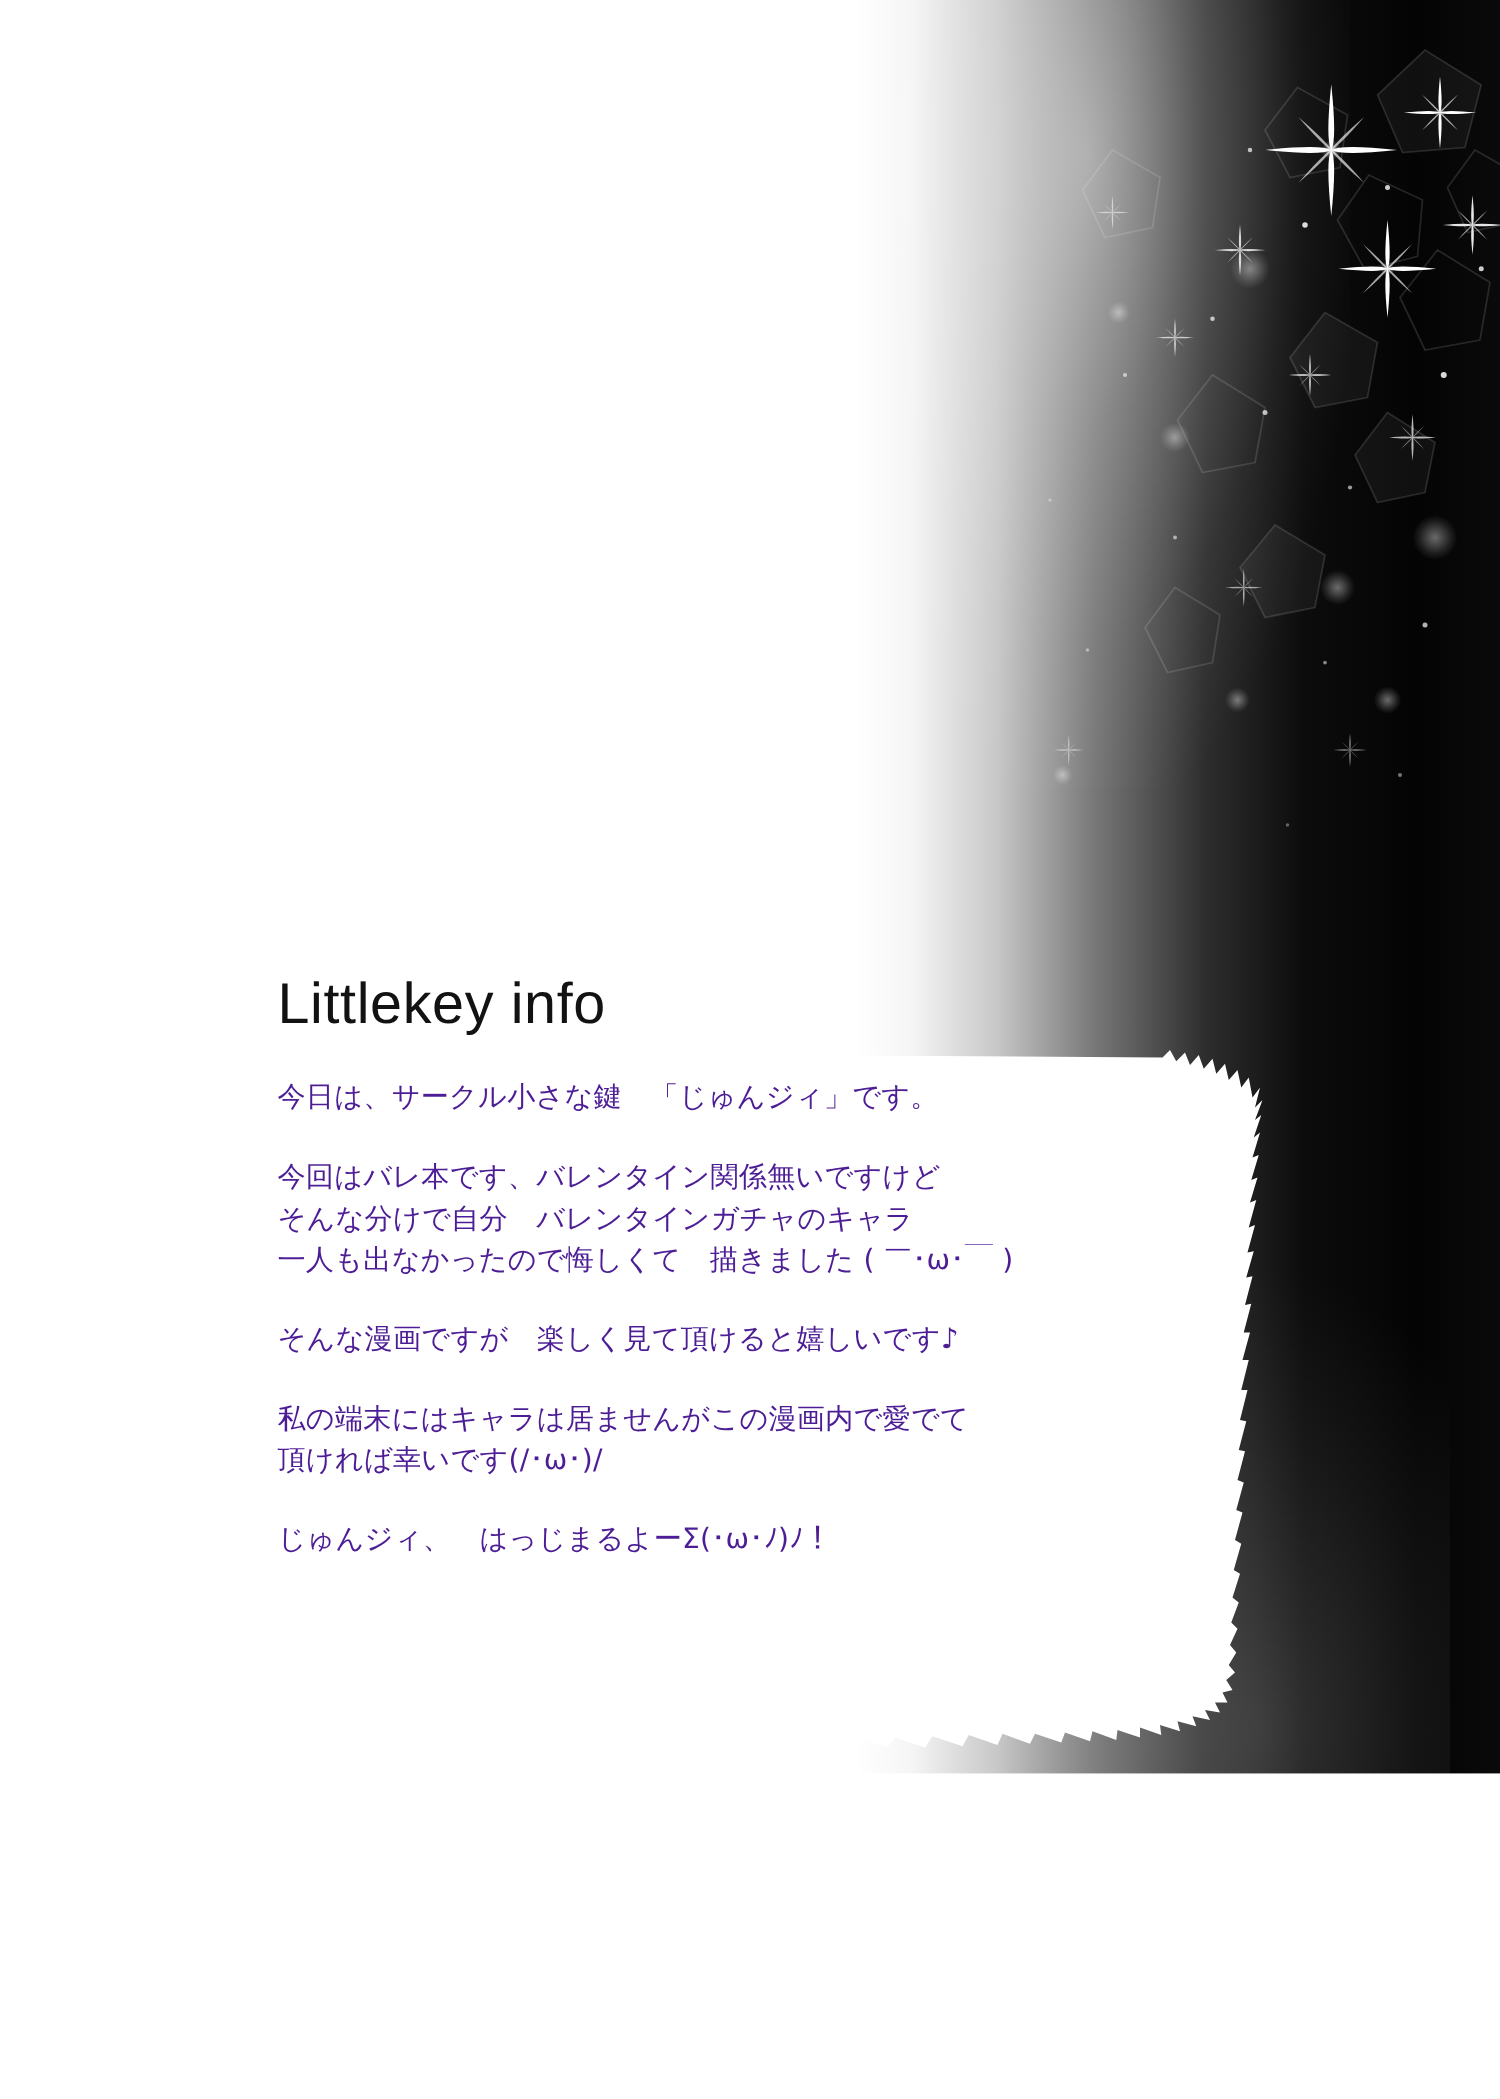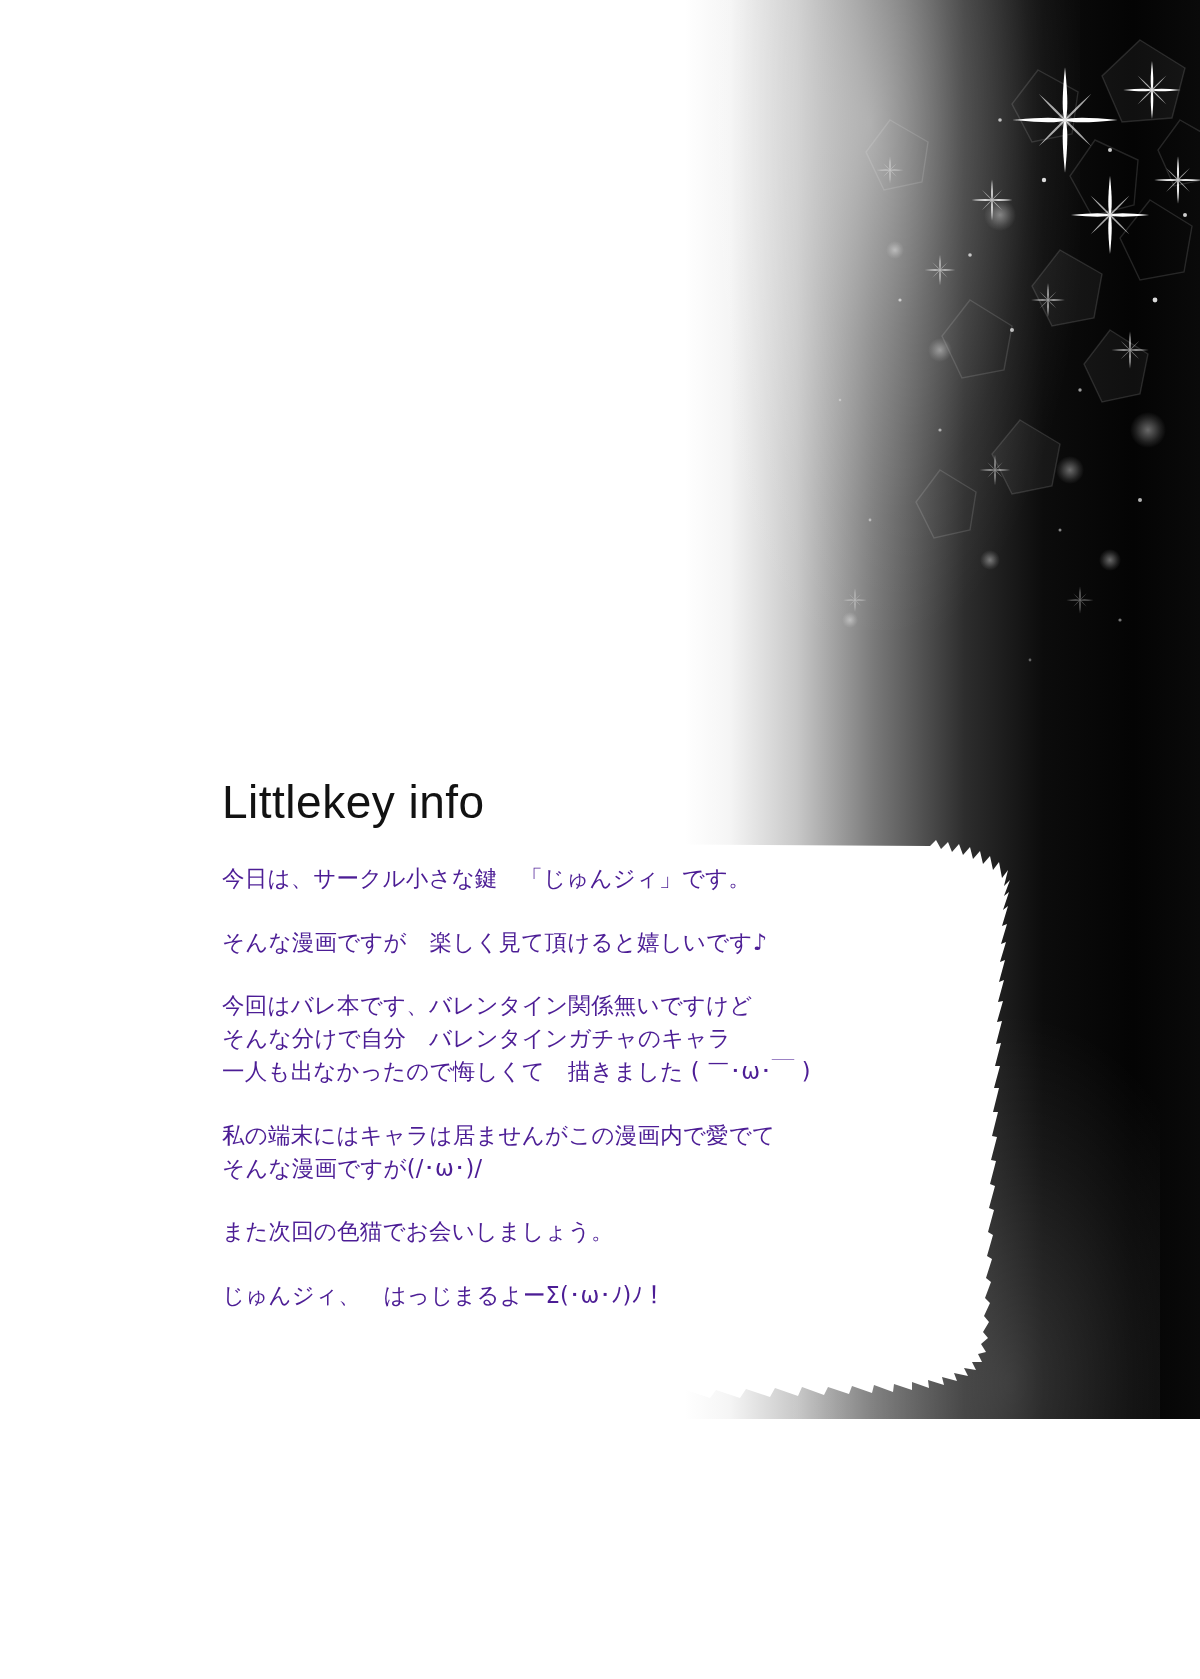--- a/index.html
+++ b/index.html
@@ -235,23 +235,22 @@
         L296,551 L290,559 L266,551 L260,559 L236,551 L230,559
         L206,551 L200,559 L176,551 L170,559 L146,551 L140,559
         L116,551 L110,559 L86,551 L80,559 L56,551 L50,559
         L26,551 L20,559 L0,552 Z"></path>
     </svg>
   </div>
 
   <div class="content">
     <h1 class="title">Littlekey info</h1>
     <p class="para">今日は、サークル小さな鍵　「じゅんジィ」です。</p>
-    <p class="para">そんな漫画ですが　楽しく見て頂けると嬉しいです♪</p>
     <p class="para">今回はバレ本です、バレンタイン関係無いですけど
 そんな分けで自分　バレンタインガチャのキャラ
 一人も出なかったので悔しくて　描きました ( ￣･ω･￣ )</p>
+    <p class="para">そんな漫画ですが　楽しく見て頂けると嬉しいです♪</p>
     <p class="para">私の端末にはキャラは居ませんがこの漫画内で愛でて
-そんな漫画ですが(/･ω･)/</p>
-    <p class="para">また次回の色猫でお会いしましょう。</p>
+頂ければ幸いです(/･ω･)/</p>
     <p class="para">じゅんジィ、　はっじまるよーΣ(･ω･ﾉ)ﾉ！</p>
   </div>
 
 </div>
 
 </body></html>

